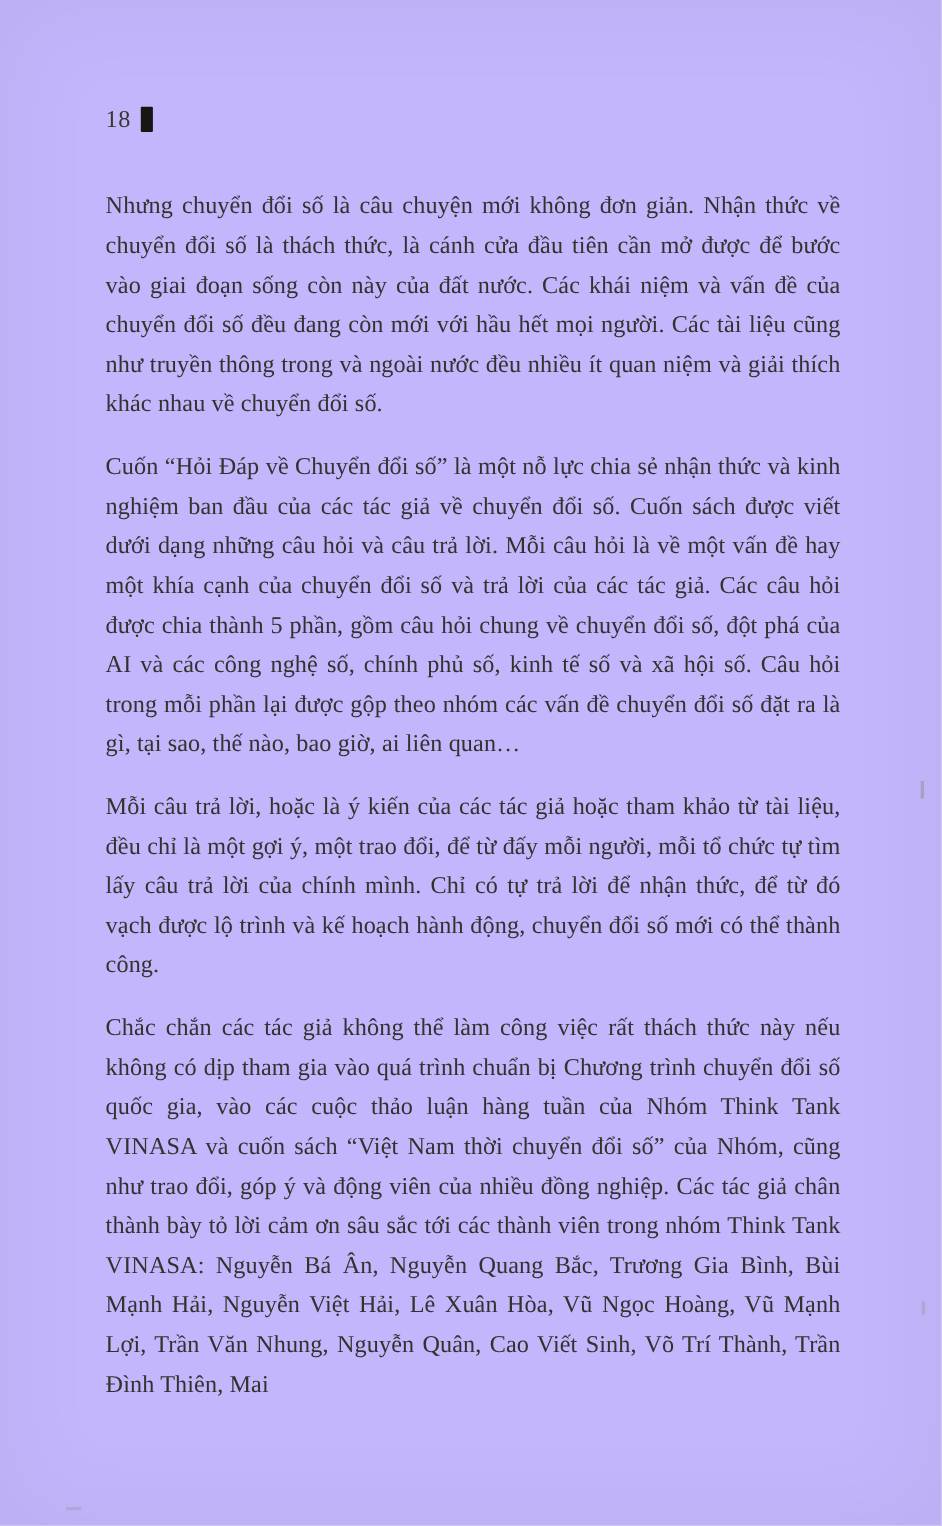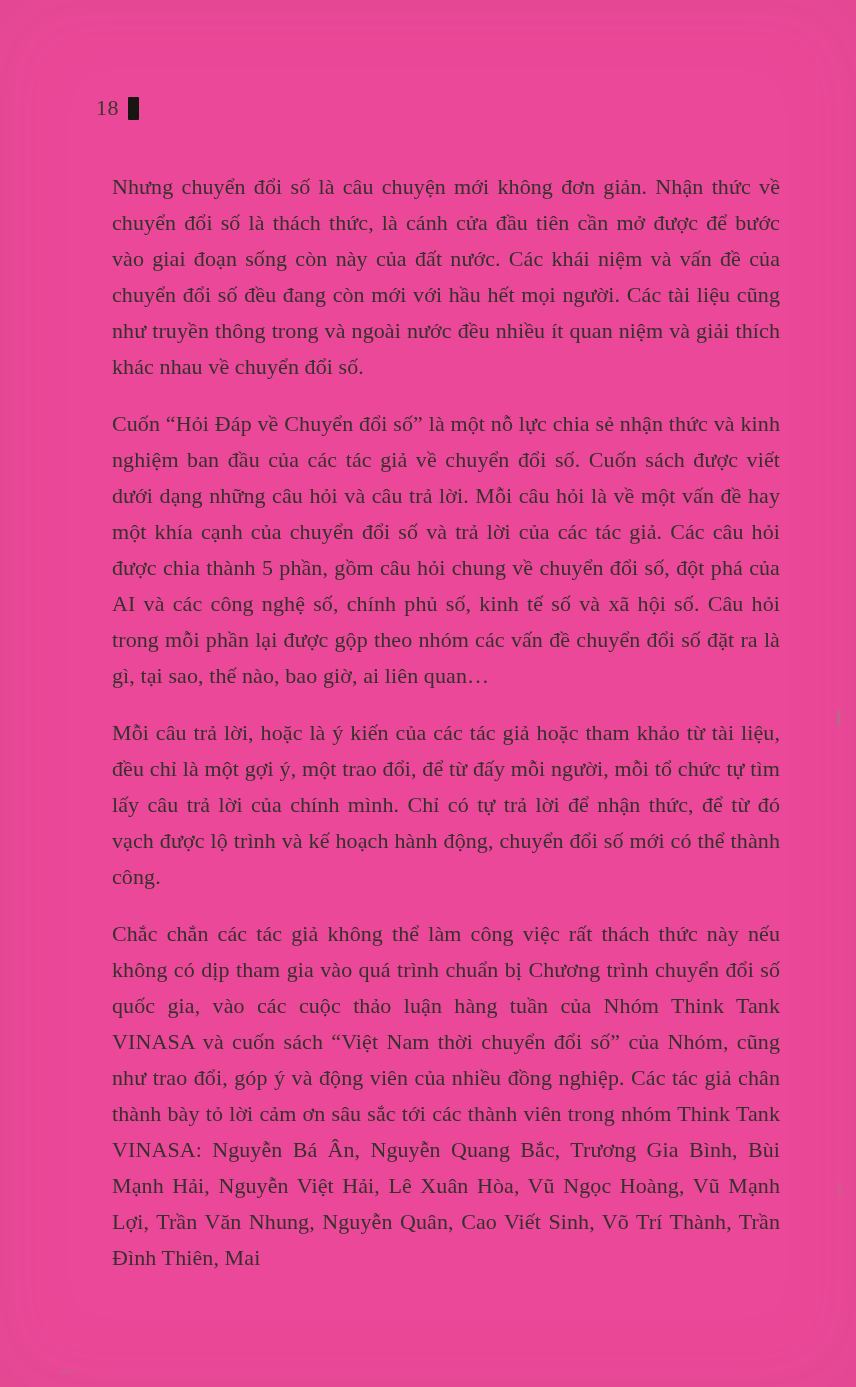--- a/index.html
+++ b/index.html
@@ -12,21 +12,21 @@
     height: 1387px;
     position: relative;
     overflow: hidden;
     background: #f3f1ed;
     font-family: "Liberation Serif", "DejaVu Serif", serif;
     color: #35322d;
   }
   .sheet {
     position: absolute;
     inset: 0;
-    background: #ec4899;
+    background: #c4b5fd;
     box-shadow: inset 0 0 90px rgba(90, 80, 60, 0.07);
   }
   .page-header {
     position: absolute;
     top: 96px;
     left: 96px;
     display: flex;
     align-items: center;
     gap: 9px;
   }
@@ -39,21 +39,21 @@
   .page-number-bar {
     display: inline-block;
     width: 11px;
     height: 23px;
     background: #181512;
     border-radius: 1px;
   }
   .text-block {
     position: absolute;
     top: 169px;
-    left: 112px;
+    left: 96px;
     width: 668px;
   }
   .para {
     margin: 0 0 21px 0;
     font-size: 22px;
     line-height: 36px;
     text-align: justify;
     text-justify: inter-word;
     letter-spacing: 0.1px;
     color: #35322d;

